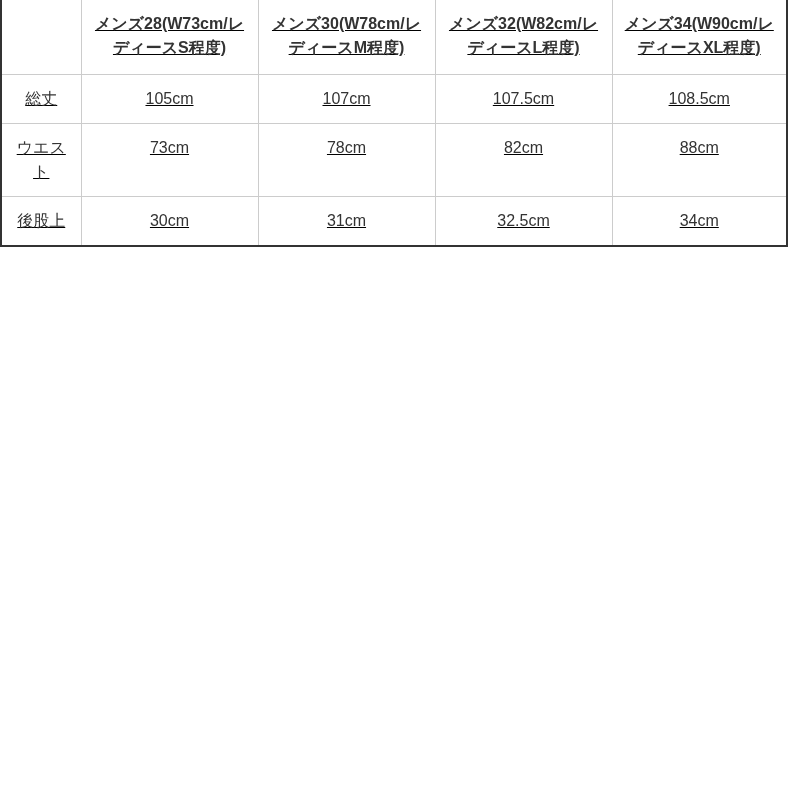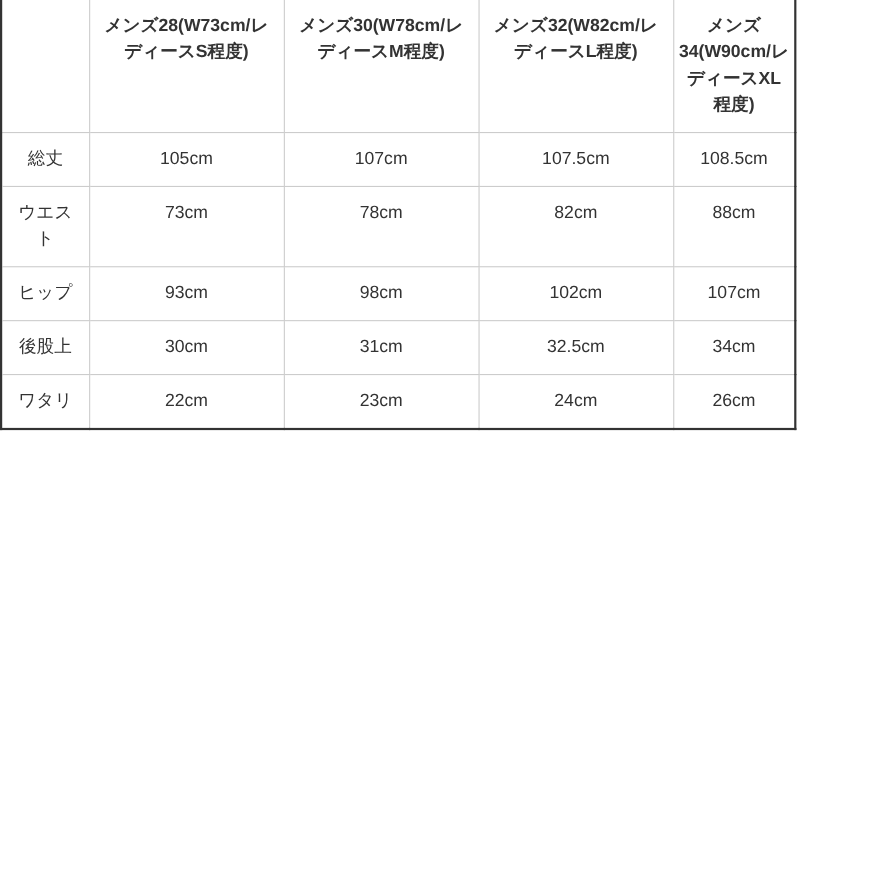--- a/index.html
+++ b/index.html
@@ -10,28 +10,29 @@
     height: 800px;
     font-family: "Liberation Sans", "DejaVu Sans", sans-serif;
   }
   .page {
     width: 800px;
     height: 800px;
     background: #ffffff;
     overflow: hidden;
   }
   table.size-chart {
-    width: 724px;
+    width: 788px;
     border-collapse: collapse;
     table-layout: fixed;
     border-left: 2px solid #333333;
     border-right: 2px solid #333333;
     border-bottom: 2px solid #333333;
     border-top: hidden;
     background: #ffffff;
+    text-decoration: underline;
   }
   table.size-chart col.c-label { width: 80px; }
   table.size-chart col.c-size  { width: 177px; }
   table.size-chart col.c-size-last { width: auto; }
   table.size-chart th,
   table.size-chart td {
     border: 1px solid #cccccc;
     color: #333333;
     font-size: 16px;
     line-height: 24px;
@@ -92,35 +93,21 @@
       </tr>
       <tr class="tall">
         <td class="row-label">ウエス
 ト</td>
         <td>73cm</td>
         <td>78cm</td>
         <td>82cm</td>
         <td>88cm</td>
       </tr>
       <tr>
-        <td class="row-label">ヒップ</td>
-        <td>93cm</td>
-        <td>98cm</td>
-        <td>102cm</td>
-        <td>107cm</td>
-      </tr>
-      <tr>
         <td class="row-label">後股上</td>
         <td>30cm</td>
         <td>31cm</td>
         <td>32.5cm</td>
         <td>34cm</td>
       </tr>
-      <tr>
-        <td class="row-label">ワタリ</td>
-        <td>22cm</td>
-        <td>23cm</td>
-        <td>24cm</td>
-        <td>26cm</td>
-      </tr>
     </tbody>
   </table>
 </div>
 
 </body></html>

